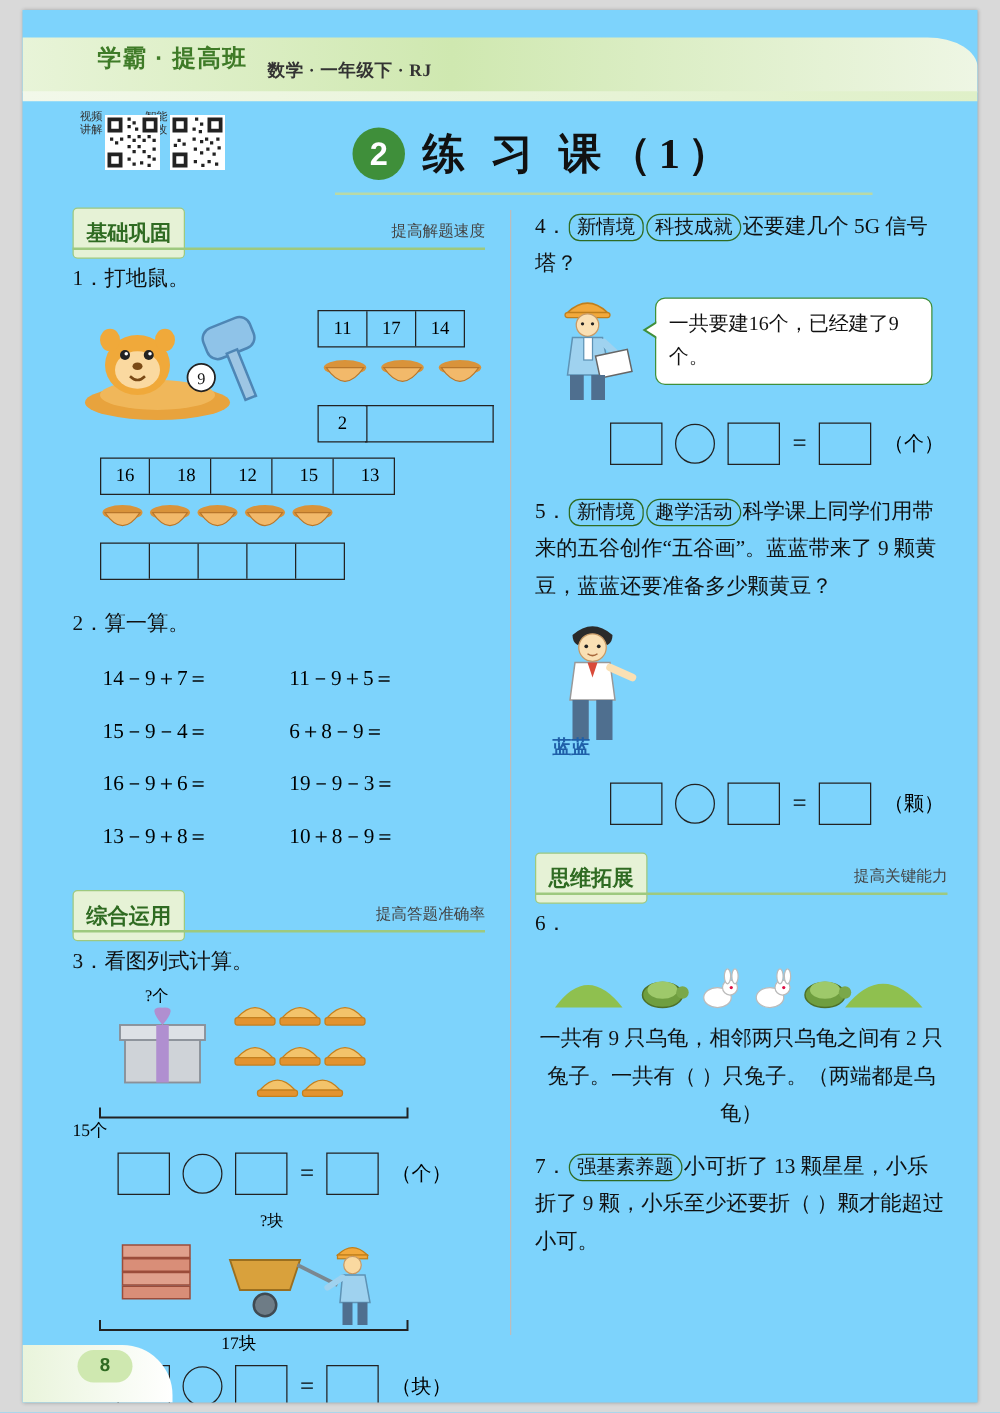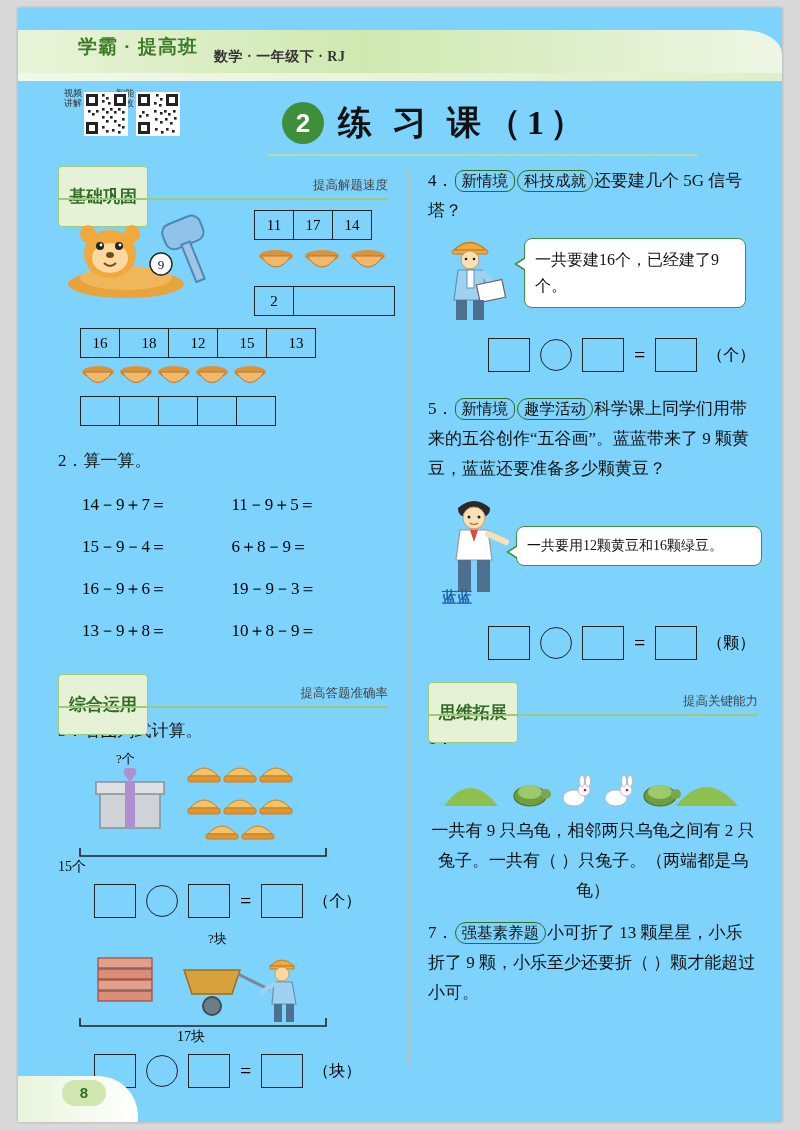--- a/index.html
+++ b/index.html
@@ -64,21 +64,21 @@
   .col-l{position:absolute;left:40px;top:158px;width:330px;}
   .col-r{position:absolute;left:410px;top:152px;width:330px;}
   .divider{
     position:absolute;left:390px;top:160px;width:1px;height:900px;
     background:#bcbcbc;
   }
   
   .sec{position:relative;height:34px;margin-bottom:4px;}
   .sec .tag{
     display:inline-block;background:#e6f2d6;border:1px solid #9ec97f;
-    border-radius:4px;padding:18px 10px;font-size:17px;font-weight:bold;color:#2f6b22;
+    border-radius:4px;padding:8px 10px;font-size:17px;font-weight:bold;color:#2f6b22;
     font-family:"Liberation Sans",sans-serif;
   }
   .sec .hint{
     position:absolute;right:0;bottom:6px;font-size:12.5px;color:#444;
   }
   .sec .underline{
     position:absolute;left:0;right:0;bottom:0;height:2px;background:#9ec97f;
   }
   .q{font-size:17px;color:#111;line-height:30px;margin:8px 0 0 0;}
   .tagbox{
@@ -217,20 +217,23 @@
   <div class="divider"></div>
 
   <div class="col-l">
 
     <div class="sec">
       <span class="tag">基础巩固</span>
       <span class="hint">提高解题速度</span>
       <span class="underline"></span>
     </div>
 
+    <div class="q">
+      <span>1．</span><span>打地鼠。</span>
+    </div>
 
     <div style="position:relative;height:200px;margin-top:4px;">
 
       <svg width="180" height="92" viewBox="0 0 180 92" style="position:absolute;left:6px;top:2px;">
         <ellipse cx="62" cy="78" rx="58" ry="14" fill="#e8a33d"></ellipse>
         <ellipse cx="62" cy="72" rx="46" ry="12" fill="#f0b75a"></ellipse>
         <ellipse cx="46" cy="48" rx="26" ry="24" fill="#f0a93a"></ellipse>
         <ellipse cx="46" cy="52" rx="18" ry="15" fill="#fad9a0"></ellipse>
         <circle cx="36" cy="40" r="4" fill="#222"></circle>
           <circle cx="55" cy="40" r="4" fill="#222"></circle>
@@ -464,21 +467,20 @@
         <circle cx="38" cy="26" r="11" fill="#fae0b4" stroke="#c79a66" stroke-width="1"></circle>
         <circle cx="33" cy="25" r="1.5" fill="#222"></circle>
           <circle cx="43" cy="25" r="1.5" fill="#222"></circle>
         <path d="M34 31 q4 3 8 0" stroke="#a8673a" stroke-width="1.2" fill="none"></path>
         <path d="M24 38 L52 38 L56 68 L20 68 Z" fill="#ffffff" stroke="#999" stroke-width="1.2"></path>
         <path d="M34 38 L38 50 L42 38 Z" fill="#d94b3a"></path>
         <path d="M52 42 L70 50" stroke="#fae0b4" stroke-width="6" stroke-linecap="round"></path>
         <rect x="22" y="68" width="13" height="32" fill="#4f6f8f"></rect>
         <rect x="41" y="68" width="13" height="32" fill="#4f6f8f"></rect>
       </svg>
-      <div class="bubble" style="position:absolute;left:88px;top:34px;width:224px;font-size:14px;line-height:22px;">一共要用12颗黄豆和16颗绿豆。</div>
       <div style="position:absolute;left:14px;top:96px;font-size:15px;color:#1f5fa8;font-weight:bold;">蓝蓝</div>
     </div>
 
     <div class="boxrow" style="margin-left:60px;margin-top:14px;">
       <span class="bx"></span>
       <span class="cir"></span>
       <span class="bx"></span>
       <span class="eq">=</span>
       <span class="bx"></span>
       <span class="unit">（颗）</span>

